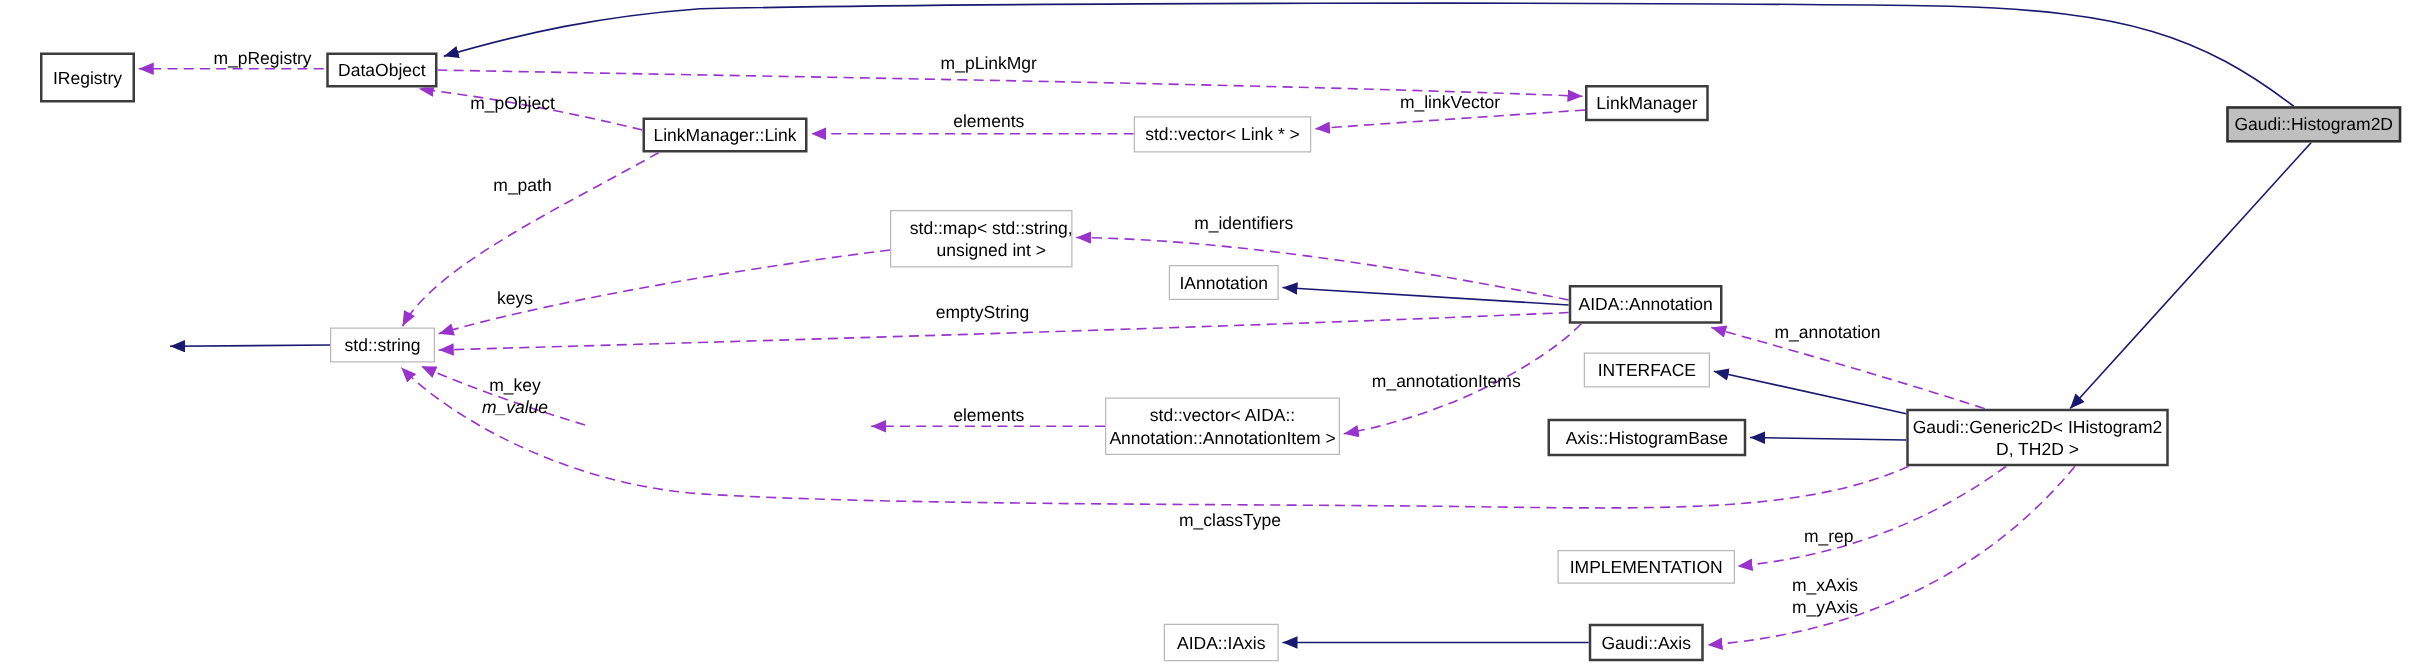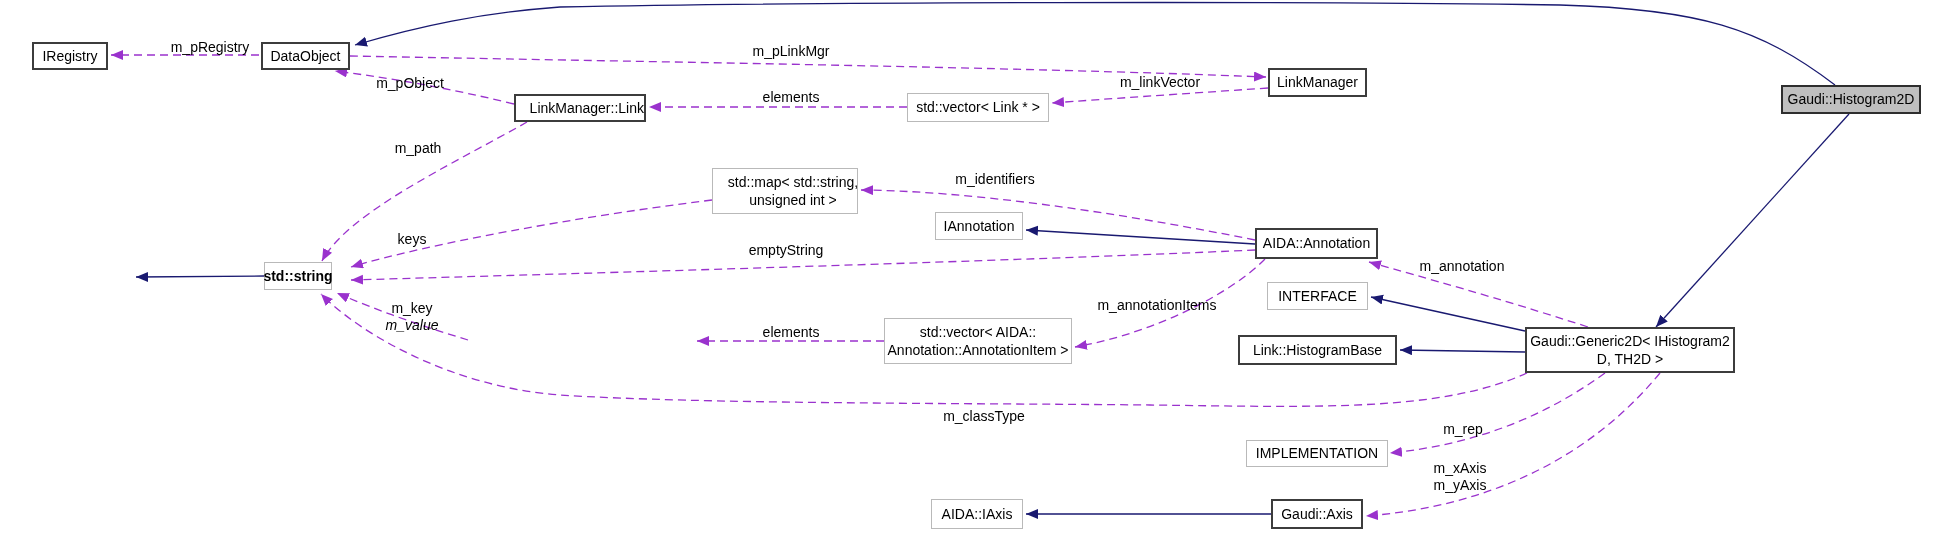--- a/index.html
+++ b/index.html
@@ -69,27 +69,27 @@
       <path d="M 712,200 C 575,217 428,244 351,267" fill="none" stroke="#9a32cd" stroke-width="1.3" stroke-dasharray="8,5" marker-end="url(#arrow-usage)"></path>
       <path d="M 1255,250 C 1010,261 600,273 351,280" fill="none" stroke="#9a32cd" stroke-width="1.3" stroke-dasharray="8,5" marker-end="url(#arrow-usage)"></path>
       <path d="M 468,340 C 428,328 378,311 337,293" fill="none" stroke="#9a32cd" stroke-width="1.3" stroke-dasharray="8,5" marker-end="url(#arrow-usage)"></path>
       <path d="M 884,341 L 697,341" fill="none" stroke="#9a32cd" stroke-width="1.3" stroke-dasharray="8,5" marker-end="url(#arrow-usage)"></path>
       <path d="M 1265,259 C 1235,290 1160,332 1075,347" fill="none" stroke="#9a32cd" stroke-width="1.3" stroke-dasharray="8,5" marker-end="url(#arrow-usage)"></path>
       <path d="M 1588,327 C 1495,297 1425,278 1369,262" fill="none" stroke="#9a32cd" stroke-width="1.3" stroke-dasharray="8,5" marker-end="url(#arrow-usage)"></path>
       <path d="M 1527,373 C 1440,412 1320,407 1150,405 C 950,403 700,404 560,395 C 450,387 358,332 321,294" fill="none" stroke="#9a32cd" stroke-width="1.3" stroke-dasharray="8,5" marker-end="url(#arrow-usage)"></path>
       <path d="M 1605,373 C 1540,420 1470,445 1390,453" fill="none" stroke="#9a32cd" stroke-width="1.3" stroke-dasharray="8,5" marker-end="url(#arrow-usage)"></path>
       <path d="M 1660,373 C 1580,470 1470,508 1366,516" fill="none" stroke="#9a32cd" stroke-width="1.3" stroke-dasharray="8,5" marker-end="url(#arrow-usage)"></path>
     </svg>
-    <div class="node class" style="left: 32px; top: 42px; width: 76px; height: 28px;">
+    <div class="node class" style="left: 32px; top: 42px; width: 76px; height: 40px;">
       <span>IRegistry</span>
     </div>
     <div class="node class" style="left: 261px; top: 42px; width: 89px; height: 28px;">
       <span>DataObject</span>
     </div>
-    <div class="node class" style="left: 514px; top: 94px; width: 132px; height: 28px; align-items: flex-end;">
+    <div class="node class" style="left: 514px; top: 94px; width: 132px; height: 28px;">
       <span>LinkManager::Link</span>
     </div>
     <div class="node external" style="left: 907px; top: 93px; width: 142px; height: 29px;">
       <span>std::vector&lt; Link * &gt;</span>
     </div>
     <div class="node class" style="left: 1268px; top: 68px; width: 99px; height: 29px;">
       <span>LinkManager</span>
     </div>
     <div class="node current" style="left: 1781px; top: 85px; width: 140px; height: 29px;">
       <span>Gaudi::Histogram2D</span>
@@ -97,32 +97,32 @@
     <div class="node external" style="left: 712px; top: 168px; width: 146px; height: 46px; padding-left: 16px;">
       <span>std::map&lt; std::string,</span>
       <span>unsigned int &gt;</span>
     </div>
     <div class="node external" style="left: 935px; top: 212px; width: 88px; height: 28px;">
       <span>IAnnotation</span>
     </div>
     <div class="node class" style="left: 1255px; top: 228px; width: 123px; height: 31px;">
       <span>AIDA::Annotation</span>
     </div>
-    <div class="node external" style="left: 264px; top: 262px; width: 68px; height: 28px; font-weight: bold;">
+    <div class="node external" style="left: 264px; top: 262px; width: 84px; height: 28px;">
       <span>std::string</span>
     </div>
     <div class="node external" style="left: 884px; top: 318px; width: 188px; height: 46px;">
       <span>std::vector&lt; AIDA::</span>
       <span>Annotation::AnnotationItem &gt;</span>
     </div>
     <div class="node external" style="left: 1267px; top: 282px; width: 101px; height: 28px;">
       <span>INTERFACE</span>
     </div>
     <div class="node class" style="left: 1238px; top: 335px; width: 159px; height: 30px;">
-      <span>Link::HistogramBase</span>
+      <span>Axis::HistogramBase</span>
     </div>
     <div class="node class" style="left: 1525px; top: 327px; width: 210px; height: 46px;">
       <span>Gaudi::Generic2D&lt; IHistogram2</span>
       <span>D, TH2D &gt;</span>
     </div>
     <div class="node external" style="left: 1246px; top: 440px; width: 142px; height: 27px;">
       <span>IMPLEMENTATION</span>
     </div>
     <div class="node external" style="left: 931px; top: 499px; width: 92px; height: 30px;">
       <span>AIDA::IAxis</span>

